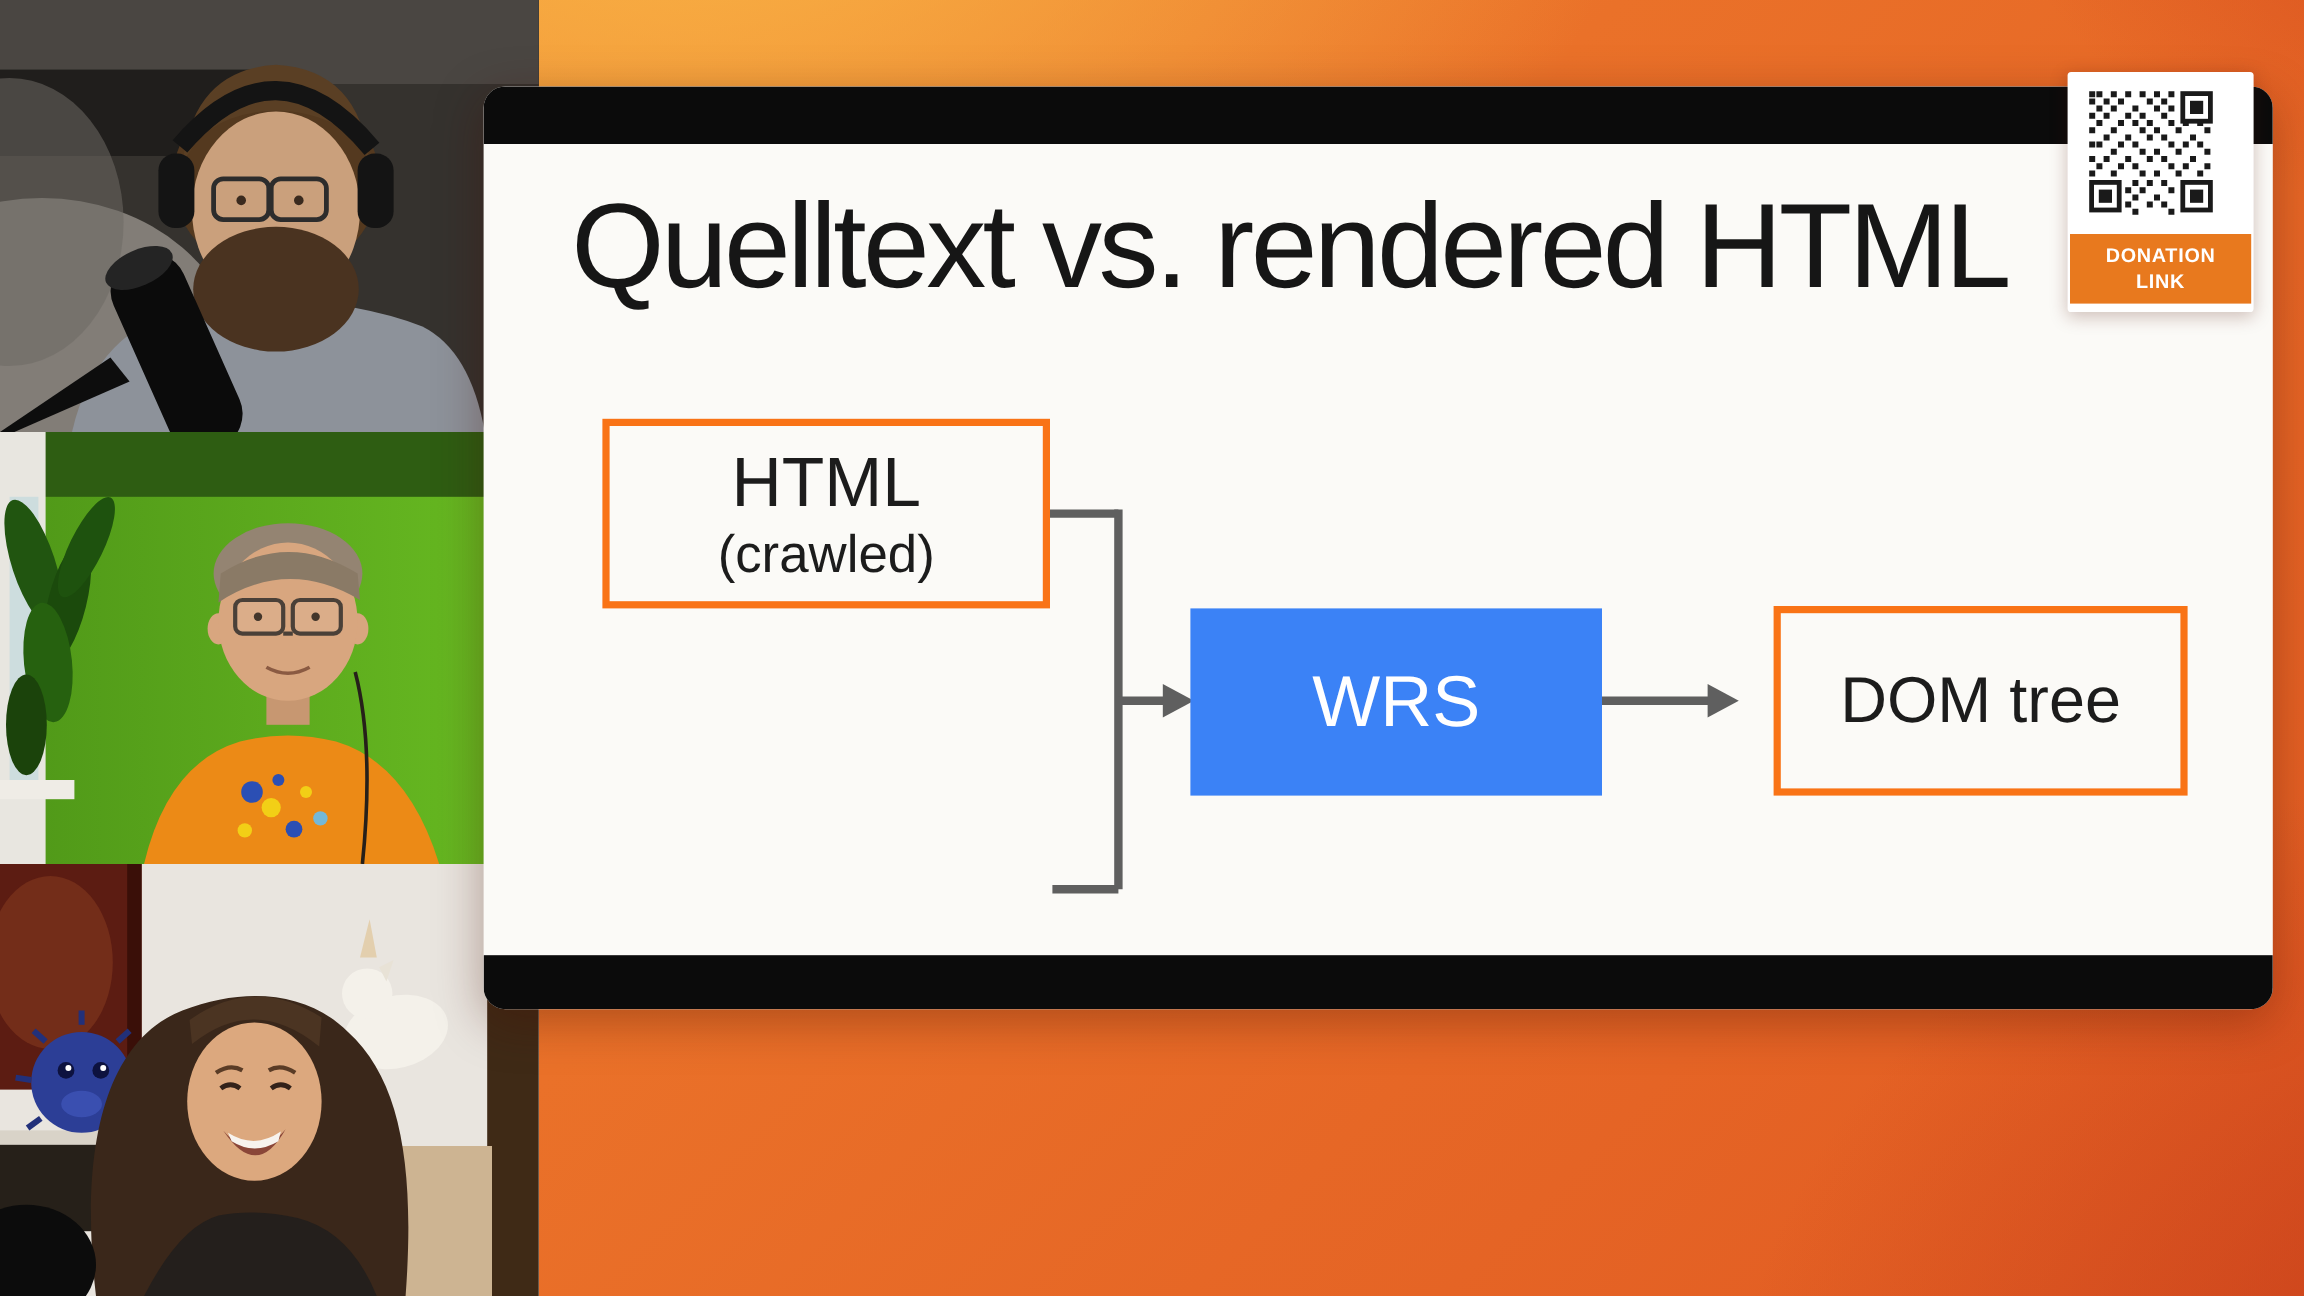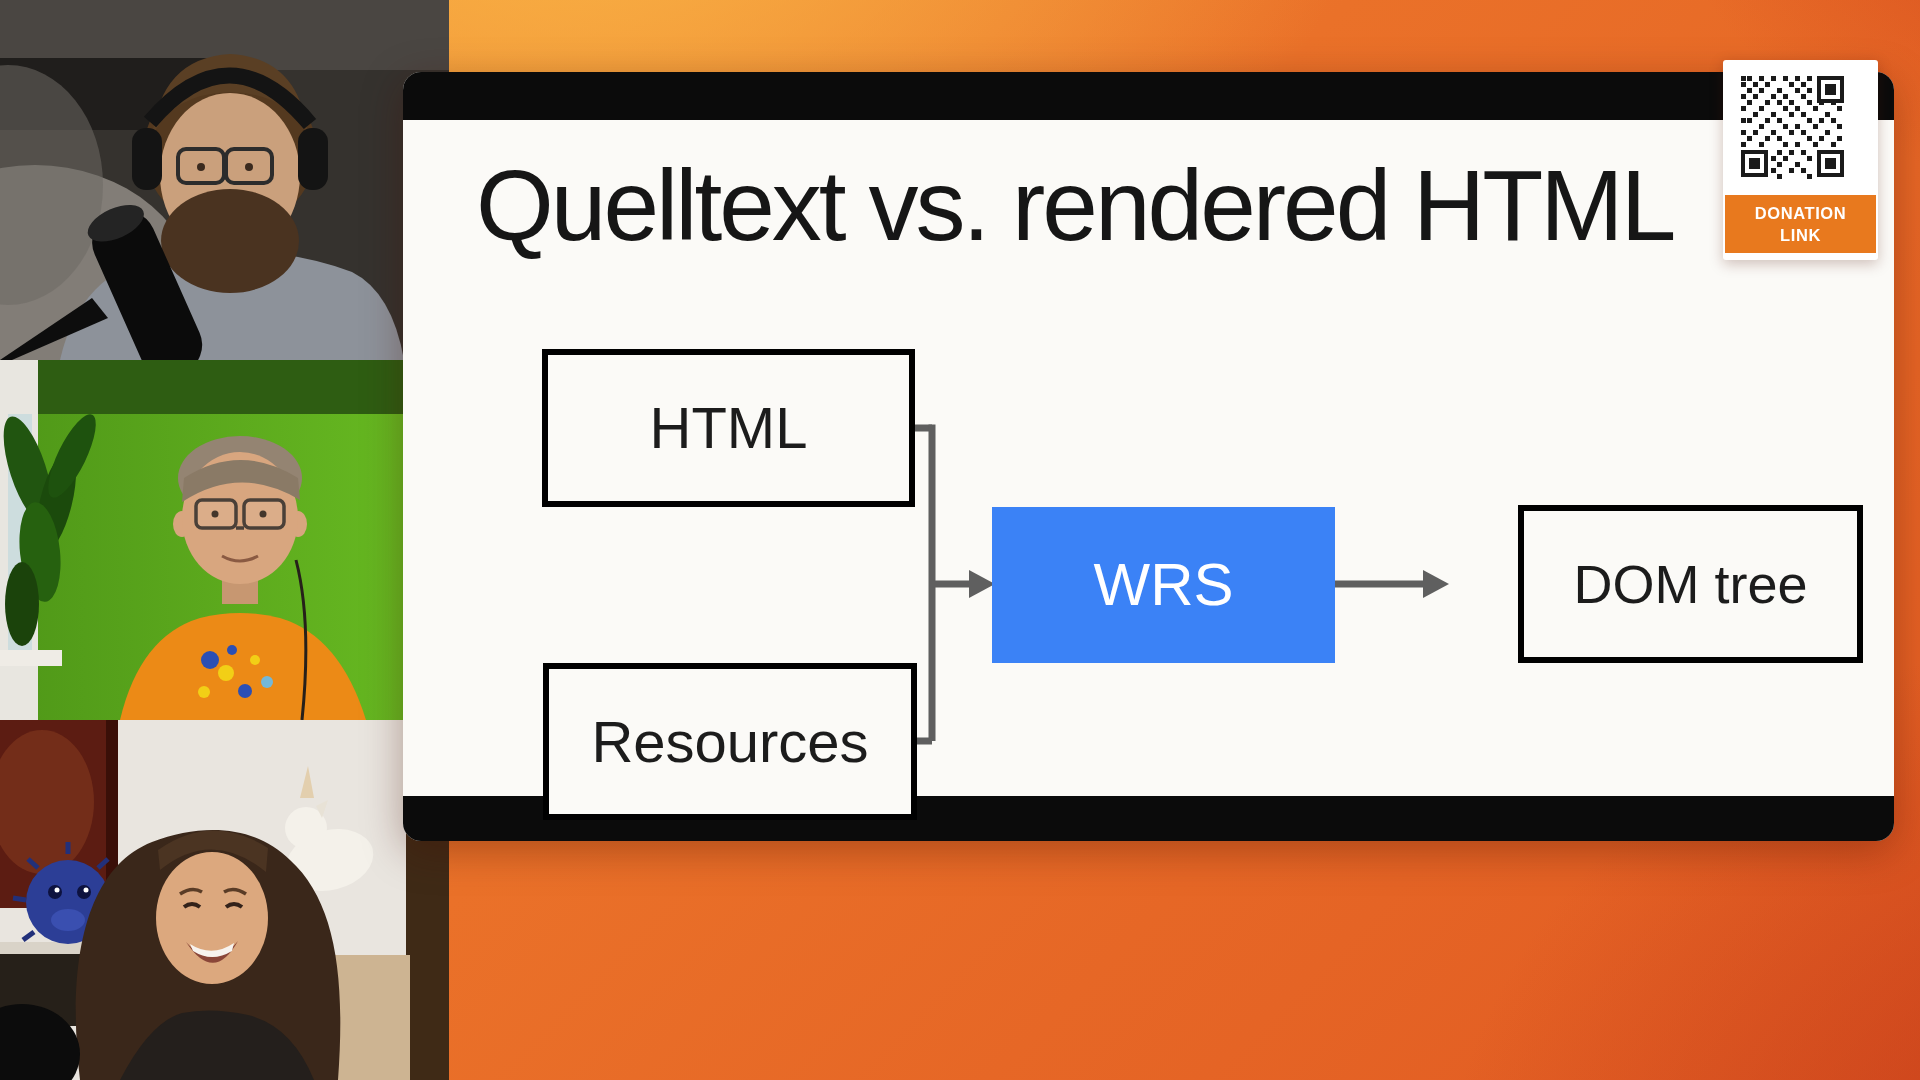--- a/index.html
+++ b/index.html
@@ -25,21 +25,21 @@
   .slide .bar.top{top:0;height:48px;}
   .slide .bar.bottom{bottom:0;height:45px;}
   .slide-title{
     position:absolute;left:73px;top:83px;
     font-size:100px;letter-spacing:-3px;color:#161616;white-space:nowrap;line-height:1;
   }
   .node{
     position:absolute;display:flex;flex-direction:column;align-items:center;justify-content:center;
     text-align:center;color:#1c1c1c;background:#fbfaf7;box-sizing:border-box;
   }
-  .node.red{border:6px solid #000000;margin-left:40px;}
+  .node.red{border:6px solid #f97316;}
   .node .l1{font-size:58px;line-height:1.2;}
   .node .l2{font-size:44px;line-height:1.15;}
   #node-html{left:99px;top:277px;width:373px;height:158px;}
   #node-resources{left:100px;top:591px;width:374px;height:157px;}
   #node-wrs{left:589px;top:435px;width:343px;height:156px;background:#3b82f6;color:#fff;}
   #node-wrs .l1{font-size:60px;}
   #node-dom{left:1075px;top:433px;width:345px;height:158px;}
   #node-dom .l1{font-size:54px;}
   .connectors{position:absolute;left:0;top:0;}
   
@@ -184,25 +184,23 @@
         <path d="M474 669 H529"></path>
         <path d="M529 512 H568"></path>
         <path d="M932 512 H1022"></path>
       </g>
       <polygon points="566,498 592,512 566,526" fill="#5f5f5f"></polygon>
       <polygon points="1020,498 1046,512 1020,526" fill="#5f5f5f"></polygon>
     </svg>
 
     <div class="node red" id="node-html">
       <div class="l1">HTML</div>
-    </div>
-
-    <div class="node red" id="node-resources">
-      <div class="l1">Resources</div>
-    </div>
+      <div class="l2">(crawled)</div>
+    </div>
+
 
     <div class="node" id="node-wrs">
       <div class="l1">WRS</div>
     </div>
 
     <div class="node red" id="node-dom">
       <div class="l1">DOM tree</div>
     </div>
   </div>
 

